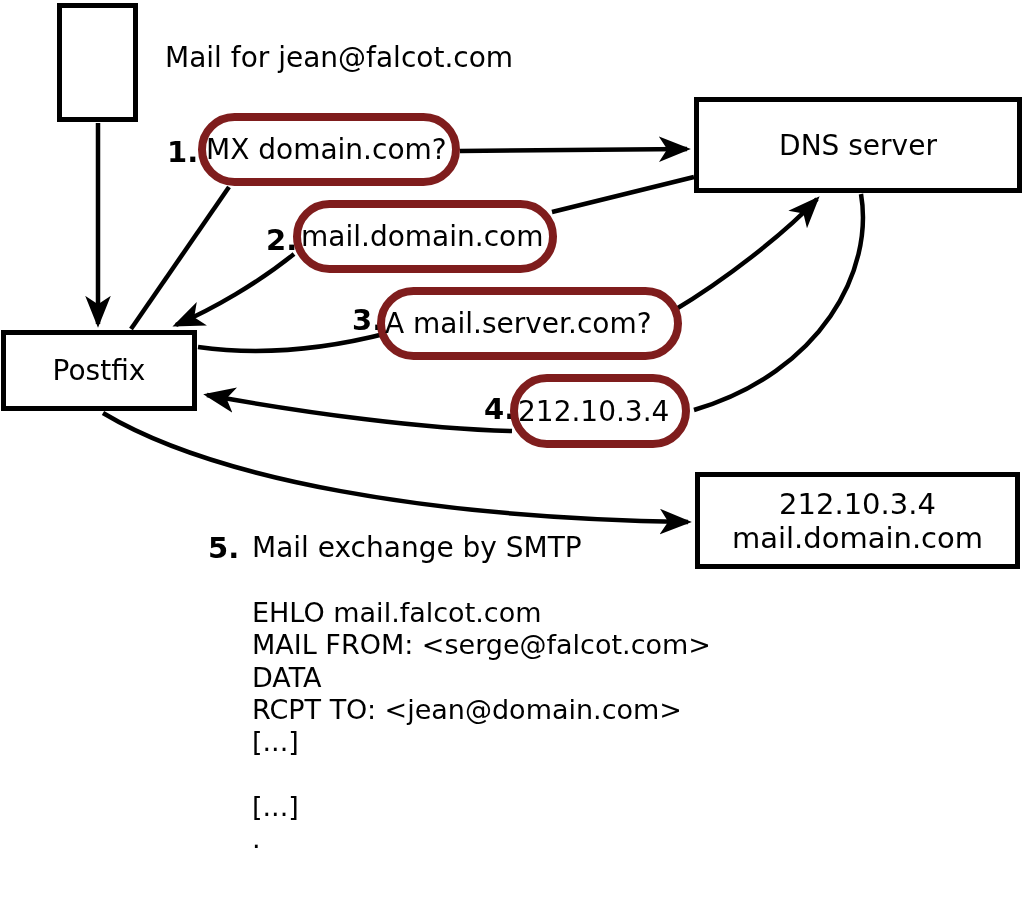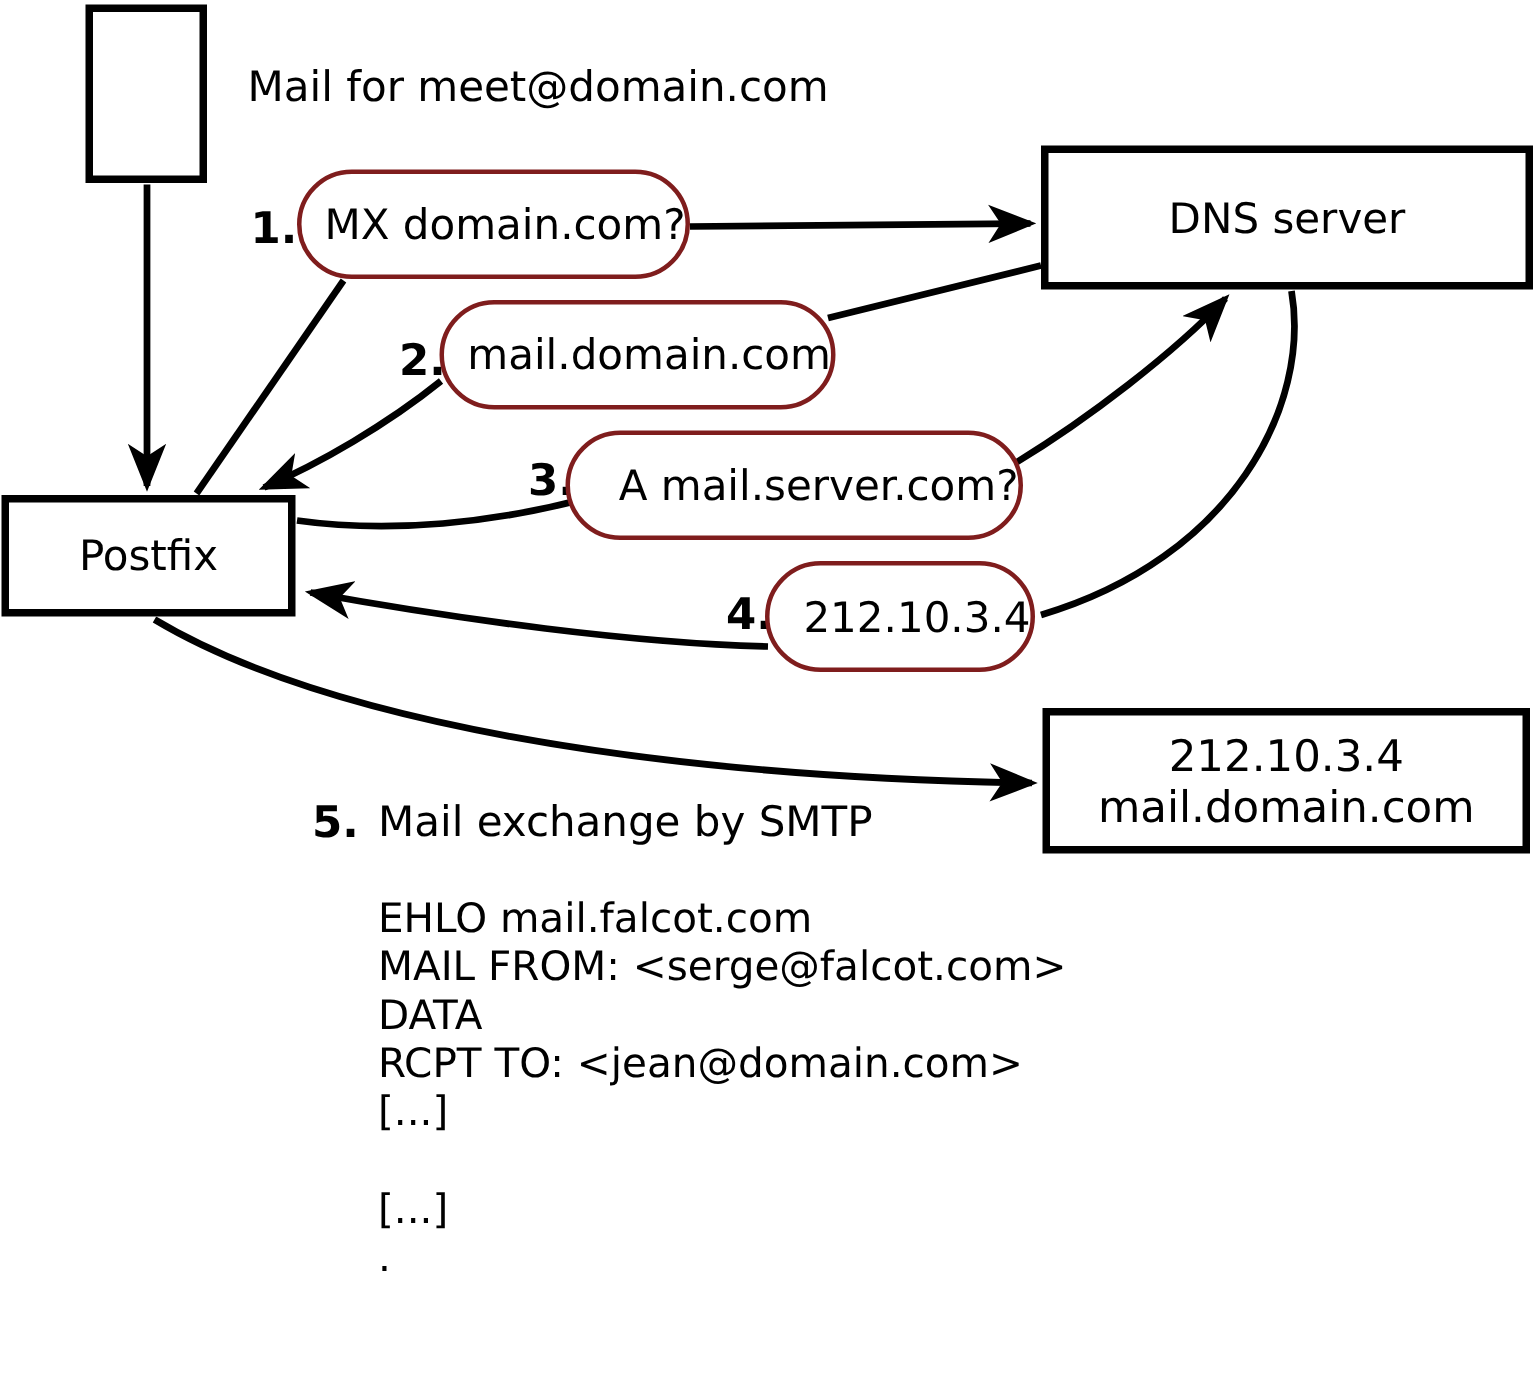--- a/index.html
+++ b/index.html
@@ -34,26 +34,26 @@
     flex-direction: column;
     align-items: center;
     justify-content: center;
     font-size: 28px;
     line-height: 33px;
     text-align: right;
   }
   .pill {
     position: absolute;
     background: #ffffff;
-    border: 3px solid #7f1d1d;
+    border: 8px solid #7f1d1d;
     box-sizing: border-box;
     border-radius: 40px;
     display: flex;
     align-items: center;
-    justify-content: flex-end;
+    justify-content: flex-start;
     font-size: 28px;
     white-space: nowrap;
   }
   .step-num {
     position: absolute;
     font-weight: 700;
     font-size: 29px;
     line-height: 34px;
     white-space: nowrap;
   }
@@ -99,21 +99,21 @@
       <path d="M 198 347 C 262 356 330 348 388 333"></path>
       <path d="M 673 311 C 725 280 784 234 817 199" marker-end="url(#arrowhead)"></path>
       <path d="M 861 194 C 874 270 822 372 694 410"></path>
       <path d="M 512 431 C 424 429 306 413 207 395" marker-end="url(#arrowhead)"></path>
       <path d="M 103 413 C 215 480 430 518 688 522" marker-end="url(#arrowhead)"></path>
     </g>
   </svg>
 
   <div class="box" style="left:57px; top:3px; width:81px; height:119px;"></div>
 
-  <div class="note" style="left:165px; top:42px;">Mail for meet@domain.com</div>
+  <div class="note" style="left:165px; top:42px;">Mail for jean@falcot.com</div>
 
   <div class="box" style="left:1px; top:330px; width:196px; height:81px;">
     <span>Postfix</span>
   </div>
 
   <div class="box" style="left:694px; top:97px; width:328px; height:96px;">
     <span>DNS server</span>
   </div>
 
   <div class="box result-box" style="left:695px; top:472px; width:325px; height:97px;">

